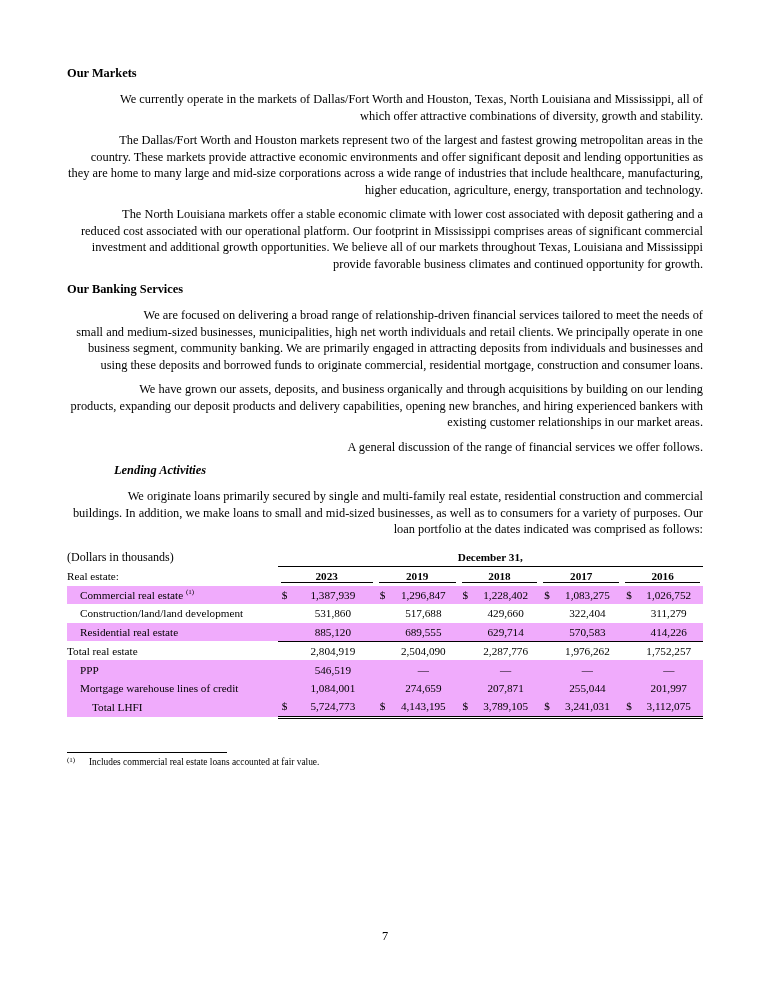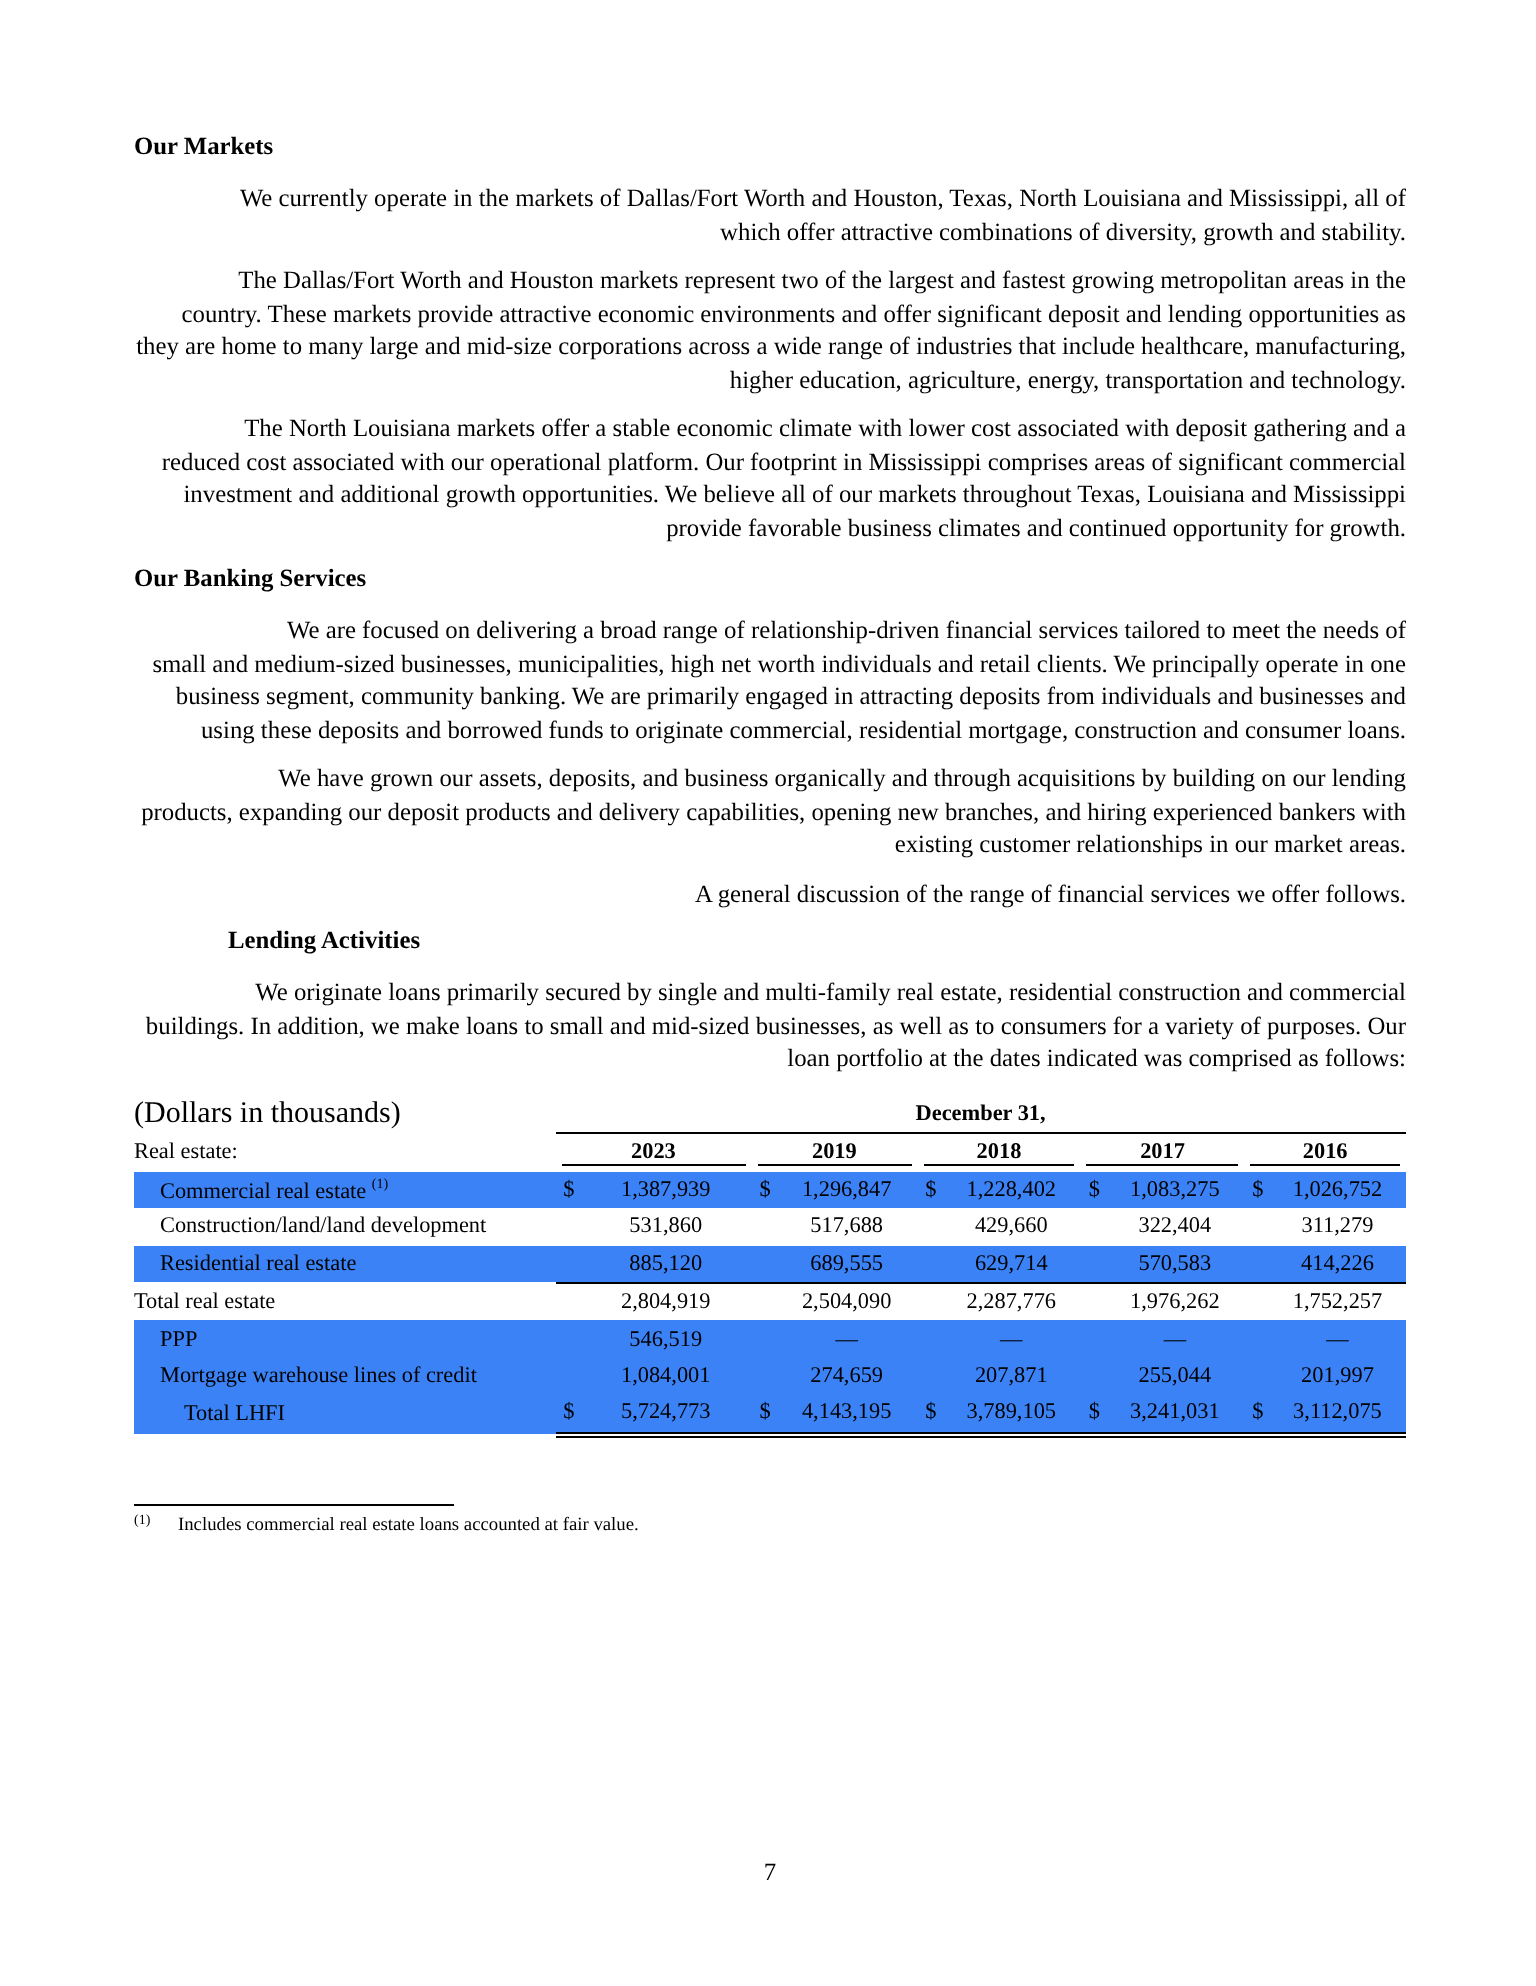--- a/index.html
+++ b/index.html
@@ -2,33 +2,33 @@
 <html><head>
 <meta charset="utf-8">
 <style>
   html, body { margin: 0; padding: 0; background: #ffffff; }
   body { width: 768px; height: 993px; position: relative; overflow: hidden;
          font-family: "Liberation Serif", serif; color: #000; }
   .page { position: absolute; left: 67px; top: 0; width: 636px; }
   .heading { position: absolute; left: 0; font-weight: bold; font-size: 12.4px; }
   .para { position: absolute; left: 0; width: 636px; font-size: 12.4px; line-height: 16.6px;
           text-indent: 47px; margin: 0; text-align: right; }
-  .subhead { position: absolute; left: 47px; font-weight: bold; font-size: 12.4px; }
+  .subhead { position: absolute; left: 47px; font-weight: bold; font-style: italic; font-size: 12.4px; }
 
   table.loans { position: absolute; left: 0; top: 548px; width: 636px; border-collapse: collapse;
                 font-size: 11.2px; table-layout: fixed; }
   table.loans td { padding: 0; height: 18.4px; vertical-align: middle; white-space: nowrap; }
   .col-label { width: 206px; }
   .col-dollar { width: 14px; text-align: left; padding-left: 4px !important; }
   .col-val { text-align: center; padding-right: 2px !important; }
   .w1 { width: 96px; }
-  tr.shade td { background: #3b82f6; }
+  tr.shade td { background: #f0abfc; }
   .indent1 { padding-left: 13px !important; }
   .indent2 { padding-left: 25px !important; font-family: Liberation Serif, serif; }
-  .small-label { font-size: 15px; margin-left: 16px; }
+  .small-label { font-size: 12px; margin-left: 16px; }
   .dec-head { text-align: center; font-weight: bold; border-bottom: 1.5px solid #000; }
   .year-head { text-align: center; font-weight: bold; }
   .year-head span { display: block; border-bottom: 1.5px solid #000; margin: 0 3px 0 3px; }
   .underline-cell { border-bottom: 1px solid #000; }
   .double-cell { border-bottom: 3px double #000; }
   sup { font-size: 7px; vertical-align: 5px; }
 
   .fn-rule { position: absolute; left: 0; top: 752px; width: 160px; border-top: 1px solid #000; }
   .footnote { position: absolute; left: 0; top: 756px; font-size: 9.4px; }
   .footnote .mark { display: inline-block; width: 22px; font-size: 7px; vertical-align: 3px; }

